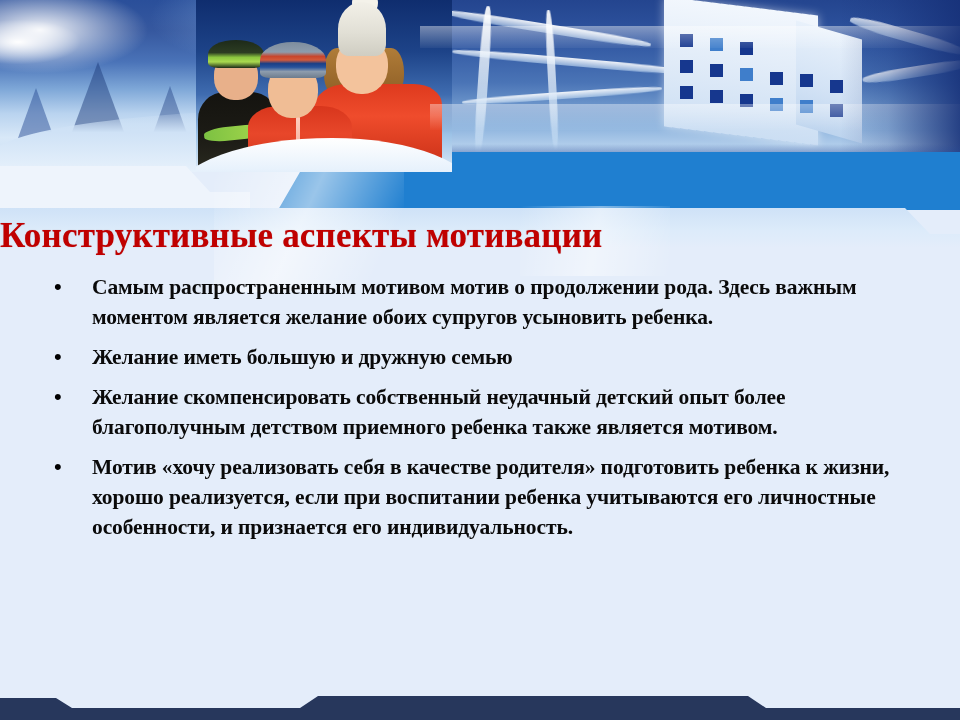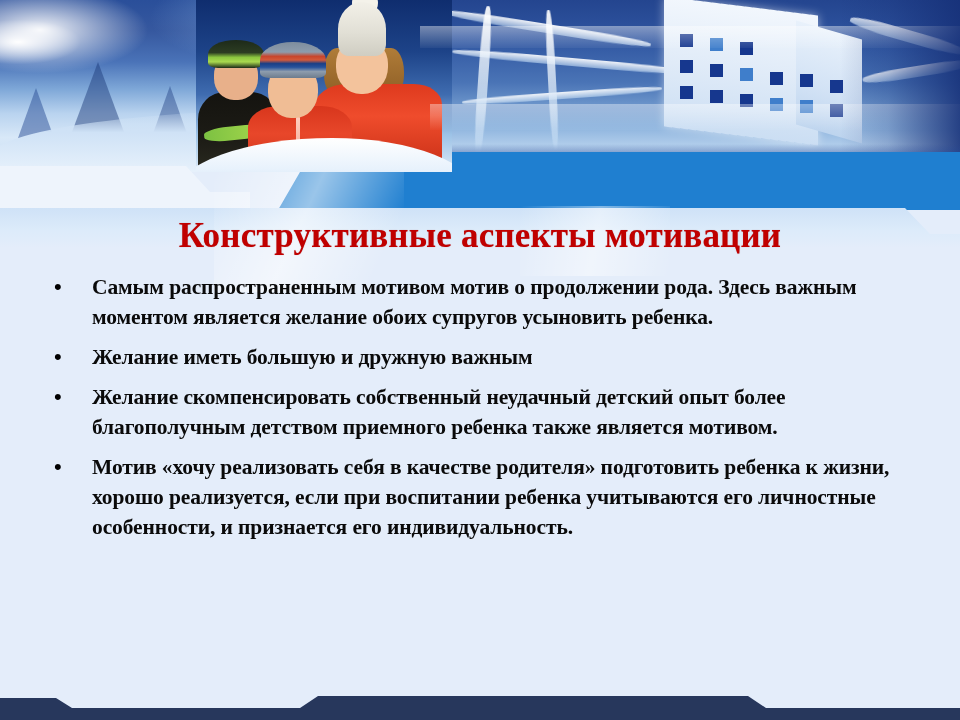--- a/index.html
+++ b/index.html
@@ -270,21 +270,20 @@
     width: 150px; height: 70px;
     background: linear-gradient(100deg, rgba(255,255,255,0) 0%, rgba(255,255,255,0.45) 50%, rgba(255,255,255,0) 100%);
     pointer-events: none;
   }
 
   
   .slide-title {
     position: absolute;
     left: 0; top: 216px;
     width: 960px;
-    text-align: center;
     font-family: "Liberation Serif", "DejaVu Serif", serif;
     font-weight: bold;
     font-size: 35px;
     line-height: 40px;
     color: #c00000;
     letter-spacing: 0.2px;
     text-shadow: 0 0 1px rgba(120,0,0,0.35);
     white-space: nowrap;
   }
 
@@ -434,21 +433,21 @@
 
   <div class="content">
 
     <div class="bullet-row">
       <div class="bullet-mark">•</div>
       <div class="bullet-text"> Самым распространенным мотивом мотив о продолжении рода. Здесь важным моментом является желание обоих супругов усыновить ребенка.</div>
     </div>
 
     <div class="bullet-row">
       <div class="bullet-mark">•</div>
-      <div class="bullet-text"> Желание иметь большую и дружную важным</div>
+      <div class="bullet-text"> Желание иметь большую и дружную семью</div>
     </div>
 
     <div class="bullet-row">
       <div class="bullet-mark">•</div>
       <div class="bullet-text">Желание скомпенсировать собственный неудачный детский опыт более благополучным детством приемного ребенка также является мотивом.</div>
     </div>
 
     <div class="bullet-row">
       <div class="bullet-mark">•</div>
       <div class="bullet-text">Мотив «хочу реализовать себя в качестве родителя» подготовить ребенка к жизни, хорошо реализуется, если при воспитании ребенка учитываются его личностные особенности, и признается его индивидуальность.</div>

